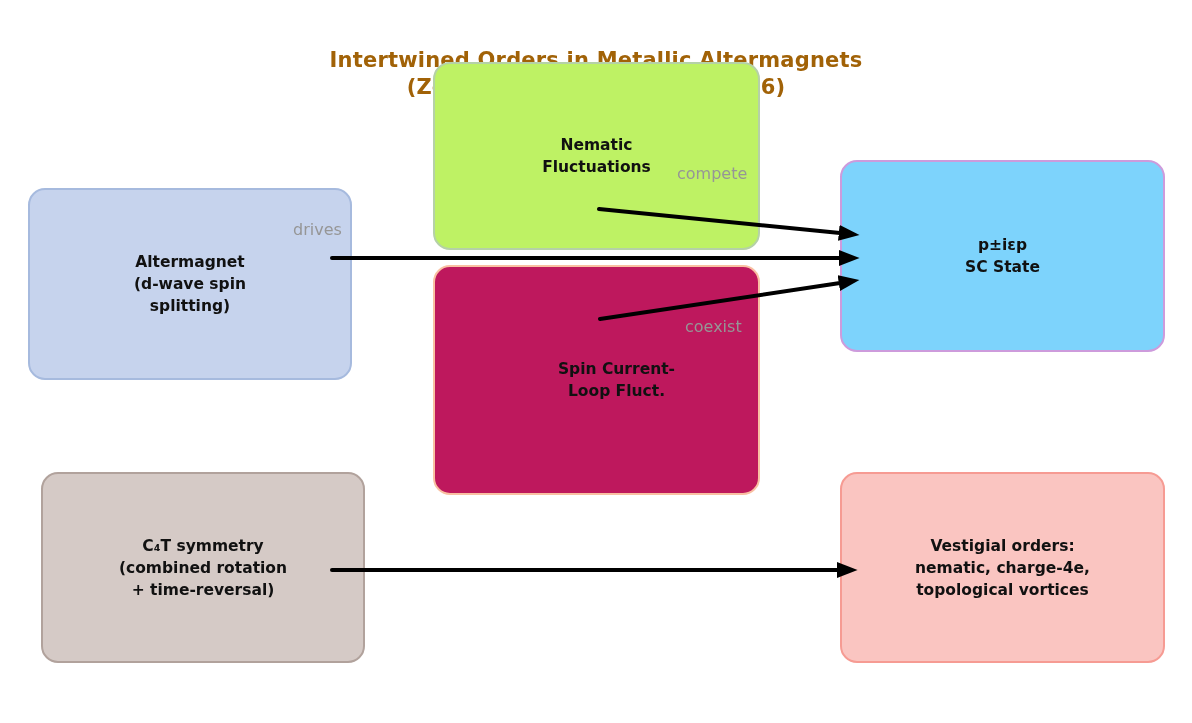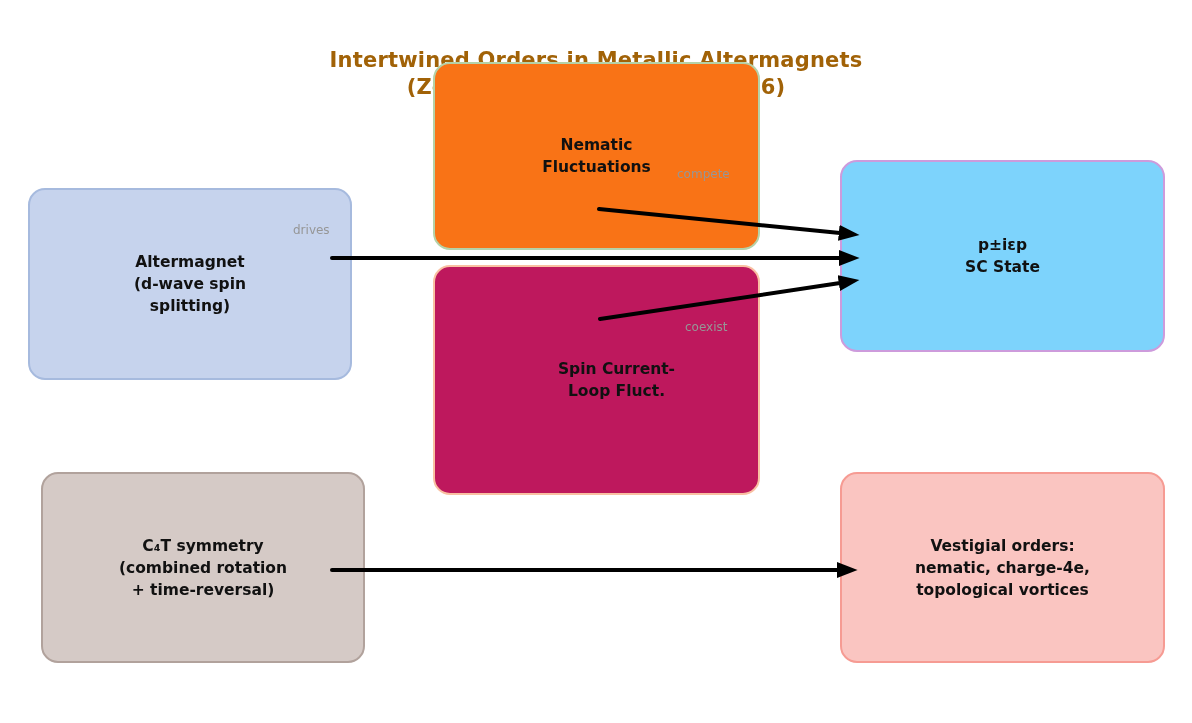--- a/index.html
+++ b/index.html
@@ -39,42 +39,42 @@
   .node-label {
     font-weight: bold;
     font-size: 15.5px;
     line-height: 22px;
     color: #111111;
     text-align: center;
     white-space: pre-line;
   }
   .edge-label {
     position: absolute;
-    font-size: 12px;
+    font-size: 16px;
     line-height: 18px;
     color: #969696;
   }
   #arrows {
     position: absolute;
     left: 0;
     top: 0;
     pointer-events: none;
   }
 </style>
 </head>
 <body>
 
 <div id="canvas">
 
   <div class="title">
     <div>Intertwined Orders in Metallic Altermagnets</div>
     <div>(Zou, Fernandes, Fradkin 2026)</div>
   </div>
 
-  <div class="node" style="left: 433px; top: 62px; width: 327px; height: 188px; background: #f97316; border-color: rgb(181, 209, 167);">
+  <div class="node" style="left: 433px; top: 62px; width: 327px; height: 188px; background: #bef264; border-color: rgb(181, 209, 167);">
     <div class="node-label">Nematic
 Fluctuations</div>
   </div>
 
   <div class="node" style="left: 28px; top: 160px; width: 324px; height: 192px; background: rgb(198, 211, 237); border-color: rgb(166, 186, 222); margin-top: 28px;">
     <div class="node-label">Altermagnet
 (d-wave spin
 splitting)</div>
   </div>
 

